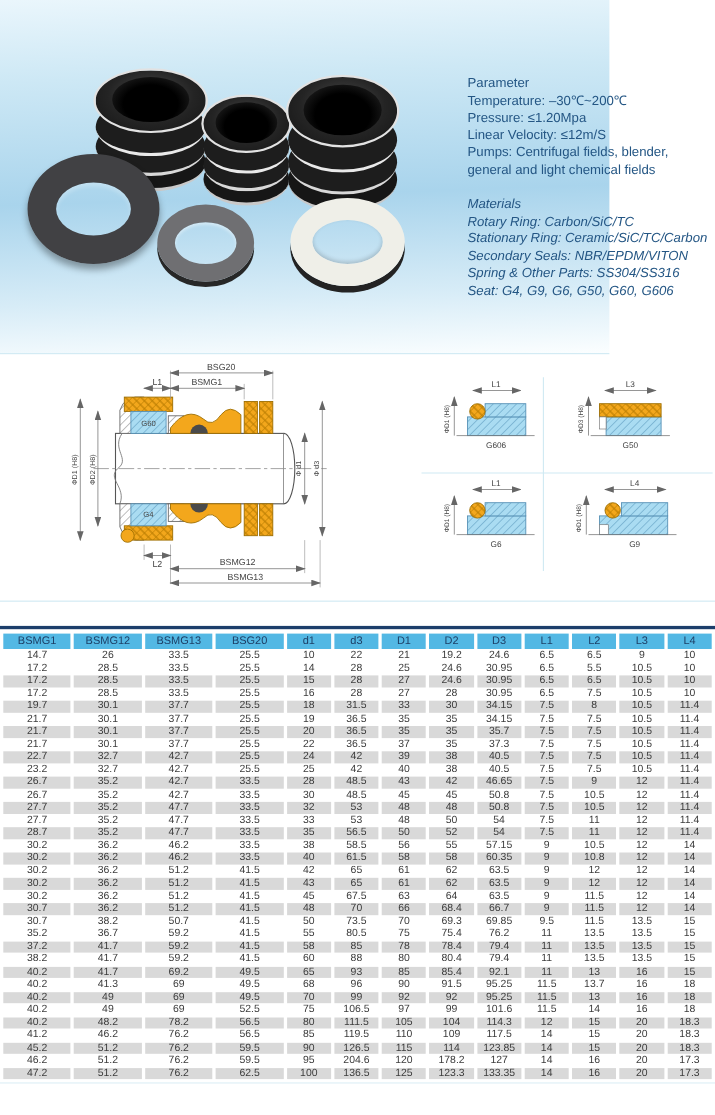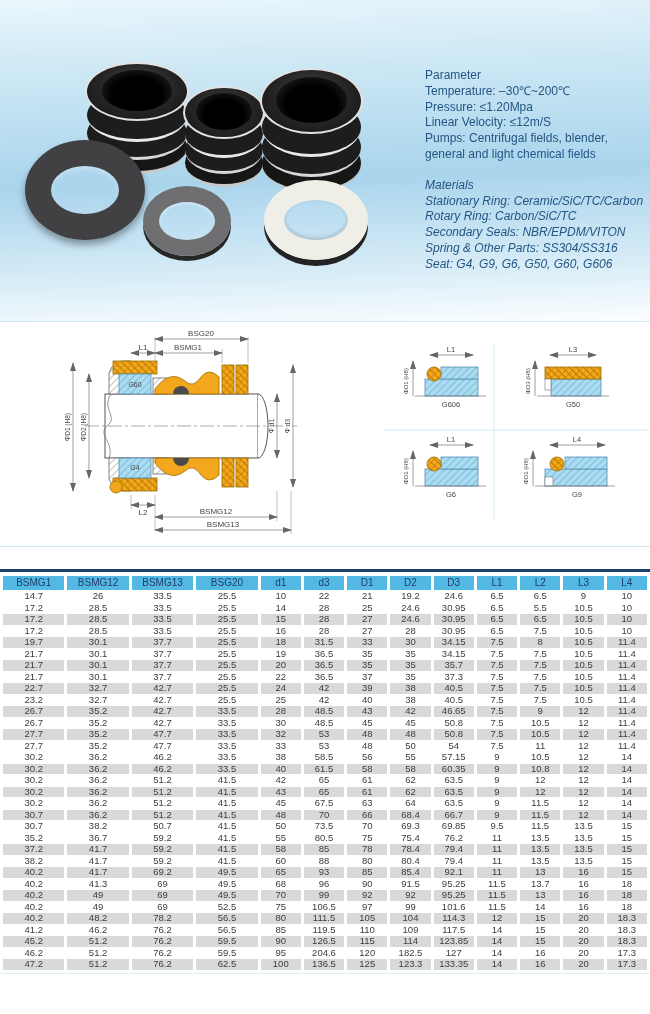--- a/index.html
+++ b/index.html
@@ -5,21 +5,21 @@
   * { box-sizing: border-box; }
   html,body { margin:0; padding:0; }
   body {
     width:650px; height:1014px; overflow:hidden; background:#fff;
     font-family:"Liberation Sans", sans-serif;
   }
   .page { position:relative; width:650px; height:1014px; }
 
   
   .photo-section {
-    position:absolute; left:0; top:0; width:650px; height:322px;
+    position:absolute; left:0; top:0; width:554px; height:322px;
     background:linear-gradient(178deg,#eaf6fc 0%,#cde8f5 22%,#a9d4ec 55%,#d7ecf7 82%,#fbfeff 100%);
     border-bottom:1px solid #cfe9f3;
   }
   .bellows-seal { position:absolute; }
   .bellows-seal .rib { position:absolute; left:2%; width:96%; height:52%; border-radius:50%;
     background:#1d1d1d; border-bottom:3px solid #e9e9e9; }
   .bellows-seal .r1 { top:26%; }
   .bellows-seal .r2 { top:44%; border-bottom-color:#d8d8d8; }
   .bellows-seal .r3 { top:58%; border-bottom-color:#c9c9c9; background:#161616; }
   .bellows-seal .cup { position:absolute; left:0; top:0; width:100%; height:58%; border-radius:50%;
@@ -105,22 +105,22 @@
             <div>Temperature: –30℃~200℃</div>
             <div>Pressure: ≤1.20Mpa</div>
             <div>Linear Velocity: ≤12m/S</div>
             <div>Pumps: Centrifugal fields, blender,</div>
             <div>general and light chemical fields</div>
           </div>
       </div>
       <div class="block">
         <div>Materials</div>
         <div>
+            <div>Rotary Ring: Carbon/SiC/TC</div>
             <div>Stationary Ring: Ceramic/SiC/TC/Carbon</div>
-            <div>Rotary Ring: Carbon/SiC/TC</div>
             <div>Secondary Seals: NBR/EPDM/VITON</div>
             <div>Spring &amp; Other Parts: SS304/SS316</div>
             <div>Seat: G4, G9, G6, G50, G60, G606</div>
           </div>
       </div>
     </div>
   </section>
 
   <section class="diagram-section">
 
@@ -495,20 +495,35 @@
             <td>33</td>
             <td>53</td>
             <td>48</td>
             <td>50</td>
             <td>54</td>
             <td>7.5</td>
             <td>11</td>
             <td>12</td>
             <td>11.4</td>
           </tr>
+          <tr class="alt">
+            <td>28.7</td>
+            <td>35.2</td>
+            <td>47.7</td>
+            <td>33.5</td>
+            <td>35</td>
+            <td>56.5</td>
+            <td>50</td>
+            <td>52</td>
+            <td>54</td>
+            <td>7.5</td>
+            <td>11</td>
+            <td>12</td>
+            <td>11.4</td>
+          </tr>
           <tr>
             <td>30.2</td>
             <td>36.2</td>
             <td>46.2</td>
             <td>33.5</td>
             <td>38</td>
             <td>58.5</td>
             <td>56</td>
             <td>55</td>
             <td>57.15</td>
@@ -758,21 +773,21 @@
             <td>18.3</td>
           </tr>
           <tr>
             <td>46.2</td>
             <td>51.2</td>
             <td>76.2</td>
             <td>59.5</td>
             <td>95</td>
             <td>204.6</td>
             <td>120</td>
-            <td>182.5</td>
+            <td>178.2</td>
             <td>127</td>
             <td>14</td>
             <td>16</td>
             <td>20</td>
             <td>17.3</td>
           </tr>
           <tr class="alt">
             <td>47.2</td>
             <td>51.2</td>
             <td>76.2</td>

